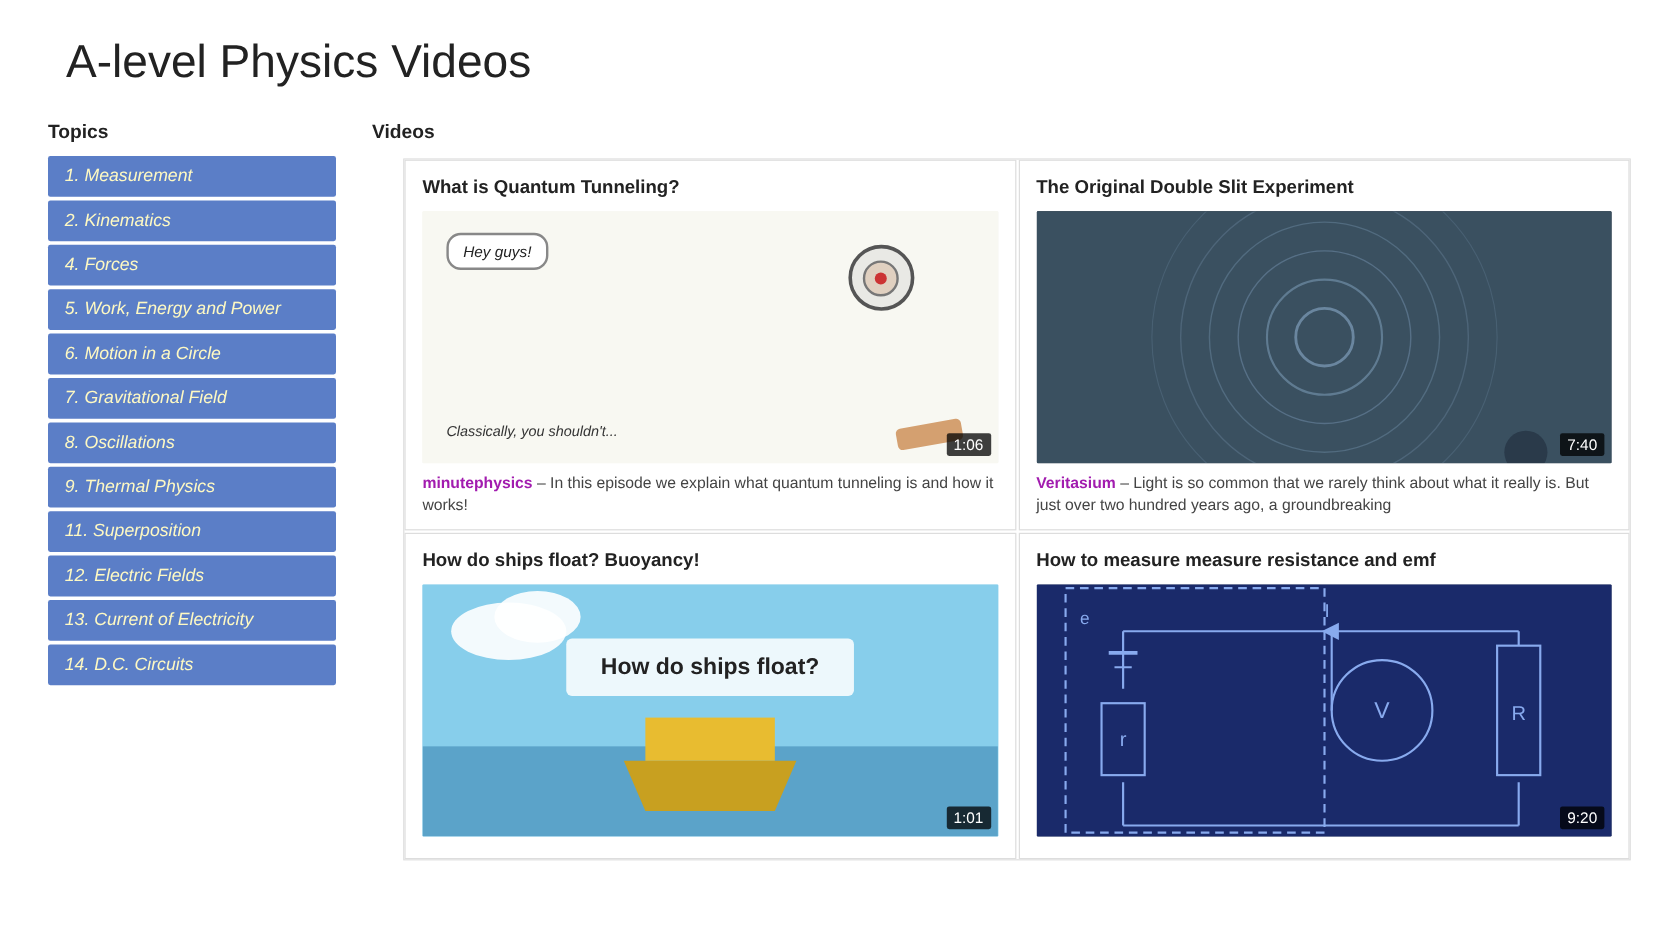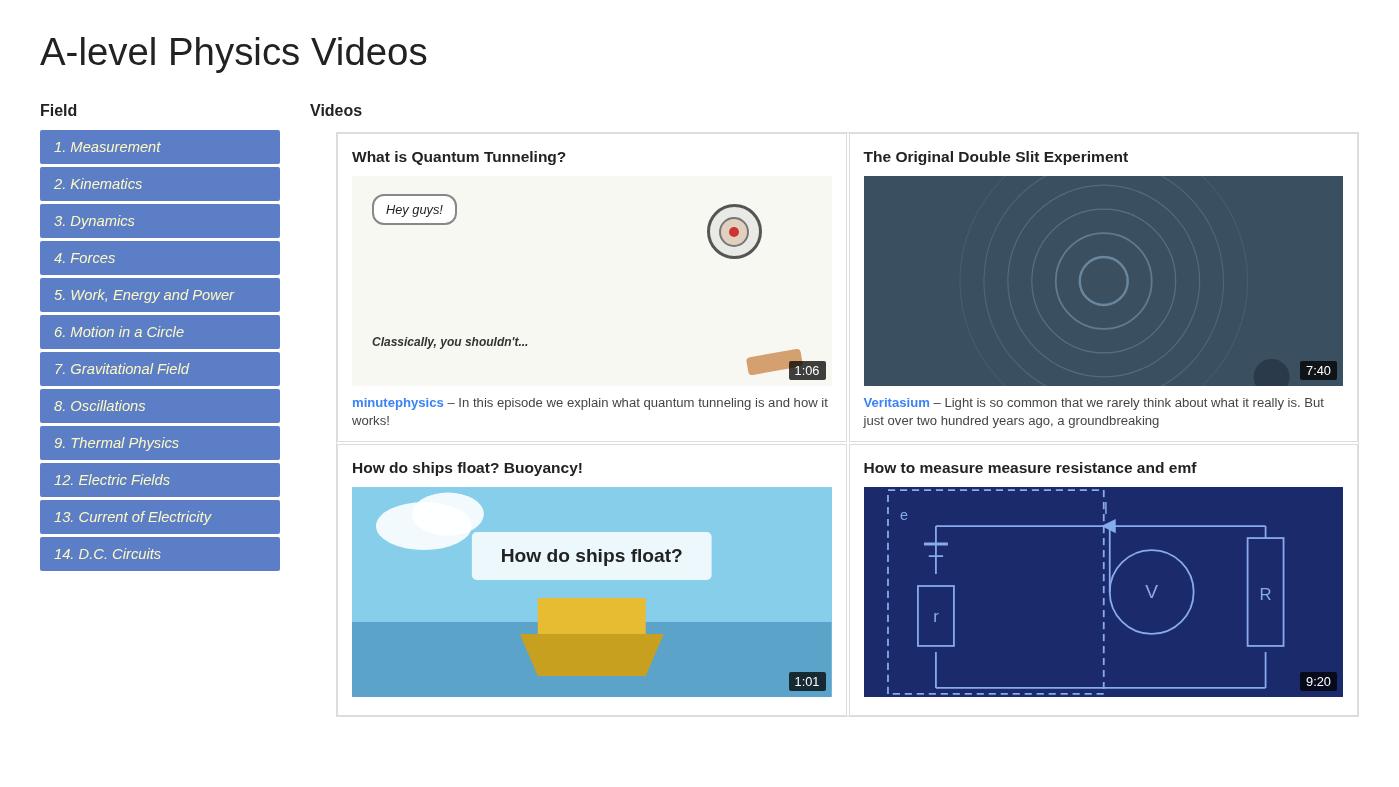--- a/index.html
+++ b/index.html
@@ -1,18 +1,18 @@
 <!DOCTYPE html>
 <html><head>
   <meta charset="utf-8">
   <style>
     * { box-sizing: border-box; margin: 0; padding: 0; }
     body { font-family: 'Segoe UI', Arial, sans-serif; background: #fff; color: #222; }
     .page { padding: 30px 40px; }
-    h1 { font-size: 2.4rem; font-weight: 300; margin-bottom: 28px; color: #222; }
+    h1 { font-size: 2.4rem; font-weight: 300; margin-bottom: 28px; color: #222; margin-left: 15px; }
     .main-layout { display: flex; gap: 30px; }
     .sidebar { min-width: 240px; width: 240px; }
     .sidebar-title { font-size: 1rem; font-weight: 600; margin-bottom: 10px; color: #222; }
     .topic-item {
       display: block;
       background: #5b7ec7;
       color: #fef9c3;
       padding: 9px 14px;
       margin-bottom: 3px;
       font-size: 0.92rem;
@@ -62,21 +62,21 @@
       position: absolute;
       bottom: 6px;
       right: 6px;
       background: rgba(0,0,0,0.75);
       color: #fff;
       font-size: 0.8rem;
       padding: 2px 6px;
       border-radius: 2px;
     }
     .video-desc { font-size: 0.82rem; color: #444; line-height: 1.4; }
-    .video-desc strong { color: #3b82f6; }
+    .video-desc strong { color: #a21caf; }
 
     
     .thumb-quantum-inner {
       width: 100%; height: 100%;
       position: relative;
       background: #f8f8f2;
       display: flex; align-items: center; justify-content: center;
     }
 
     
@@ -88,31 +88,31 @@
     }
   </style>
 </head>
 <body>
 
 <div class="page">
   <h1>A-level Physics Videos</h1>
   <div class="main-layout">
 
     <div class="sidebar">
-      <div class="sidebar-title">Field</div>
+      <div class="sidebar-title">Topics</div>
       <div id="topics-list">
           <button class="topic-item">1. Measurement</button>
           <button class="topic-item">2. Kinematics</button>
-          <button class="topic-item">3. Dynamics</button>
           <button class="topic-item">4. Forces</button>
           <button class="topic-item">5. Work, Energy and Power</button>
           <button class="topic-item">6. Motion in a Circle</button>
           <button class="topic-item">7. Gravitational Field</button>
           <button class="topic-item">8. Oscillations</button>
           <button class="topic-item">9. Thermal Physics</button>
+          <button class="topic-item">11. Superposition</button>
           <button class="topic-item">12. Electric Fields</button>
           <button class="topic-item">13. Current of Electricity</button>
           <button class="topic-item">14. D.C. Circuits</button>
         </div>
     </div>
 
     <div class="content">
       <div class="content-title">Videos</div>
       <div class="videos-grid">
 
@@ -120,21 +120,21 @@
           <div class="video-card-title">What is Quantum Tunneling?</div>
           <div class="video-thumb-wrap">
             <div class="video-thumb-placeholder thumb-quantum">
               <div class="thumb-quantum-inner">
                 <div style="position:absolute;top:18px;left:20px;background:#fff;border:2px solid #888;border-radius:12px;padding:6px 12px;font-size:0.8rem;font-style:italic;">Hey guys!</div>
                 <div style="position:absolute;top:28px;right:70px;width:55px;height:55px;border:3px solid #555;border-radius:50%;background:rgba(200,200,200,0.3);display:flex;align-items:center;justify-content:center;">
                   <div style="width:30px;height:30px;border:2px solid #777;border-radius:50%;background:#e0d0c0;position:relative;">
                     <div style="position:absolute;top:8px;left:8px;width:10px;height:10px;background:#cc3333;border-radius:50%;"></div>
                   </div>
                 </div>
-                <div style="position:absolute;bottom:37px;left:20px;font-size:0.75rem;font-style:italic;color:#333;font-weight:bold;">Classically, you shouldn't...</div>
+                <div style="position:absolute;bottom:20px;left:20px;font-size:0.75rem;font-style:italic;color:#333;">Classically, you shouldn't...</div>
                 <div style="position:absolute;bottom:15px;right:30px;width:55px;height:18px;background:#d4a070;border-radius:4px;transform:rotate(-10deg);"></div>
               </div>
             </div>
             <div class="duration-badge">1:06</div>
           </div>
           <div class="video-desc">
             <strong>minutephysics</strong> – In this episode we explain what quantum tunneling is and how it works!
           </div>
         </div>
 

